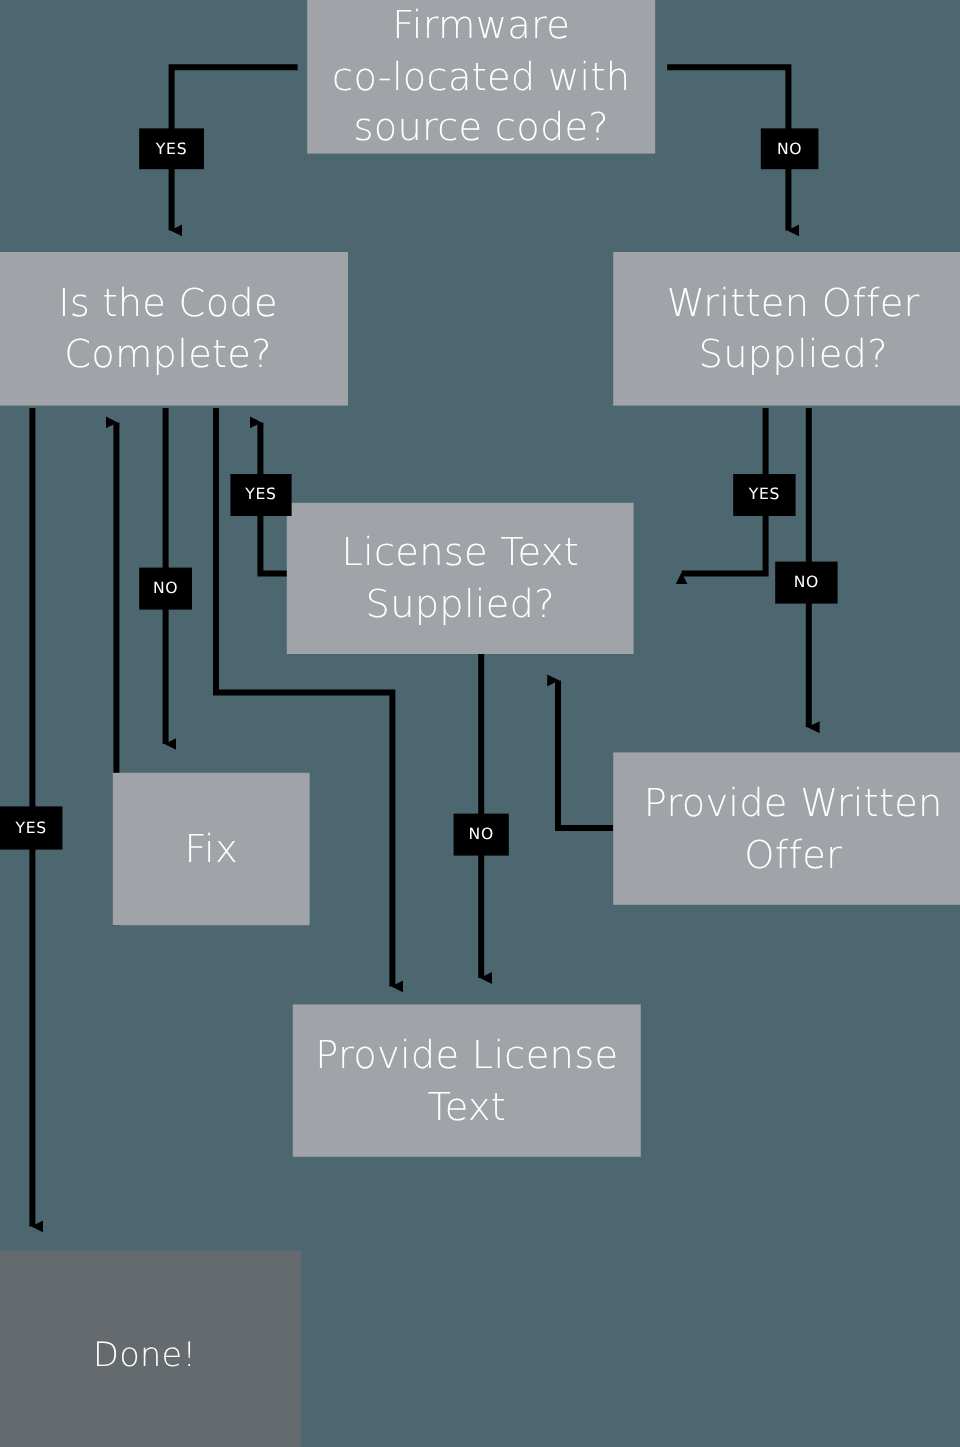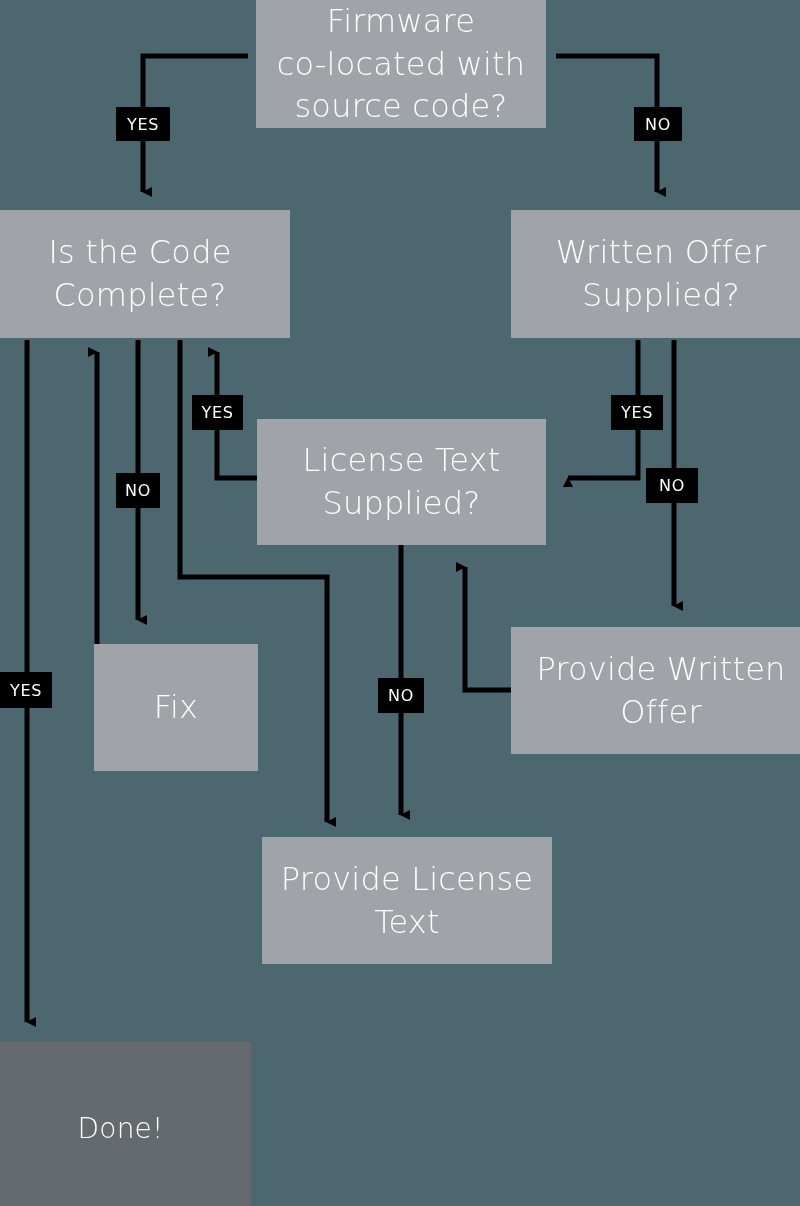--- a/index.html
+++ b/index.html
@@ -36,21 +36,21 @@
     box-sizing: border-box;
     padding: 4px 10px;
   }
   .node.terminal {
     background: #646a6d;
   }
   .edge-label {
     position: absolute;
     background: #000000;
     color: #ffffff;
-    font-size: 16px;
+    font-size: 13px;
     font-weight: 400;
     letter-spacing: 0.6px;
     display: flex;
     align-items: center;
     justify-content: center;
     box-sizing: border-box;
     z-index: 5;
   }
   svg#edges {
     position: absolute;
@@ -111,29 +111,29 @@
   <div class="node" style="left:256px; top:0px; width:290px; height:128px;">Firmware
 co-located with
 source code?</div>
 
   <div class="node" style="left:-10px; top:210px; width:300px; height:128px;">Is the Code
 Complete?</div>
 
   <div class="node" style="left:511px; top:210px; width:300px; height:128px;">Written Offer
 Supplied?</div>
 
-  <div class="node" style="left:257px; top:419px; width:289px; height:126px;">License Text
+  <div class="node" style="left:239px; top:419px; width:289px; height:126px;">License Text
 Supplied?</div>
 
   <div class="node" style="left:94px; top:644px; width:164px; height:127px;">Fix</div>
 
   <div class="node" style="left:511px; top:627px; width:300px; height:127px;">Provide Written
 Offer</div>
 
-  <div class="node" style="left:262px; top:837px; width:290px; height:127px;">Provide License
+  <div class="node" style="left:244px; top:837px; width:290px; height:127px;">Provide License
 Text</div>
 
   <div class="node terminal" style="left:-10px; top:1042px; width:261px; height:174px; font-size:28px;">Done!</div>
 
   <div class="edge-label" style="left:116px; top:107px; width:54px; height:34px;">YES</div>
 
   <div class="edge-label" style="left:634px; top:107px; width:48px; height:34px;">NO</div>
 
   <div class="edge-label" style="left:116px; top:473px; width:44px; height:35px;">NO</div>
 

